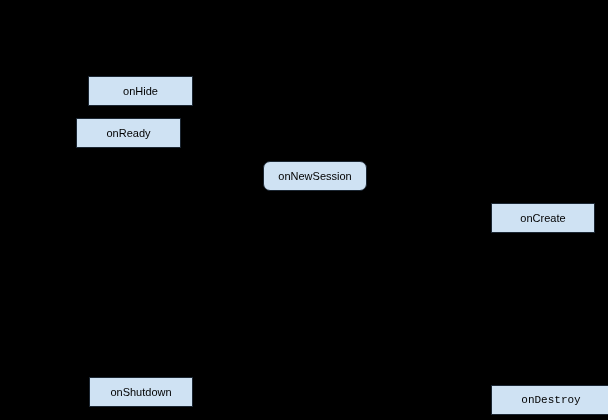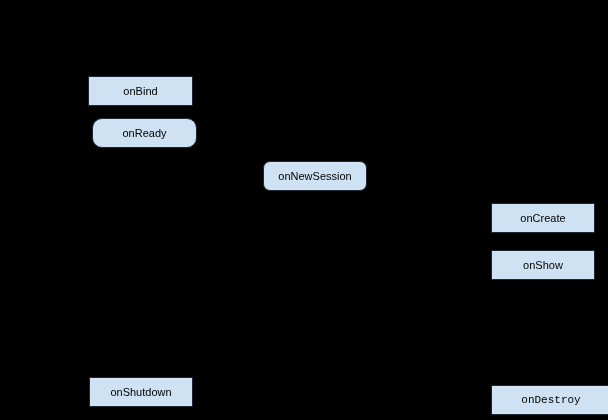--- a/index.html
+++ b/index.html
@@ -24,46 +24,43 @@
     border: 1px solid #1c2733;
     display: flex;
     align-items: center;
     justify-content: center;
     font-size: 11px;
     color: #000000;
     line-height: 1;
     white-space: nowrap;
   }
   #n-onbind       { left: 88px;  top: 76px;  }
-  #n-onready      { left: 92px;  top: 118px; border-radius: 10px; }
+  #n-onready      { left: 76px;  top: 118px; }
   #n-onnewsession { left: 263px; top: 161px; width: 104px; border-radius: 7px; }
   #n-oncreate     { left: 491px; top: 203px; width: 104px; }
   #n-onshow       { left: 491px; top: 250px; width: 104px; }
   #n-onhide       { left: 491px; top: 299px; width: 104px; }
   #n-onshutdown   { left: 89px;  top: 377px; width: 104px; }
   #n-ondestroy    { left: 491px; top: 385px; width: 120px; font-family: Liberation Mono, monospace; }
 </style>
 </head>
 <body>
 
 <div id="canvas">
   <div class="node" id="n-onbind">
-    <span>onBind</span>
+    <span>onHide</span>
   </div>
   <div class="node" id="n-onready">
     <span>onReady</span>
   </div>
   <div class="node" id="n-onnewsession">
     <span>onNewSession</span>
   </div>
   <div class="node" id="n-oncreate">
     <span>onCreate</span>
   </div>
-  <div class="node" id="n-onshow">
-    <span>onShow</span>
-  </div>
   <div class="node" id="n-onshutdown">
     <span>onShutdown</span>
   </div>
   <div class="node" id="n-ondestroy">
     <span>onDestroy</span>
   </div>
 </div>
 
 </body></html>

